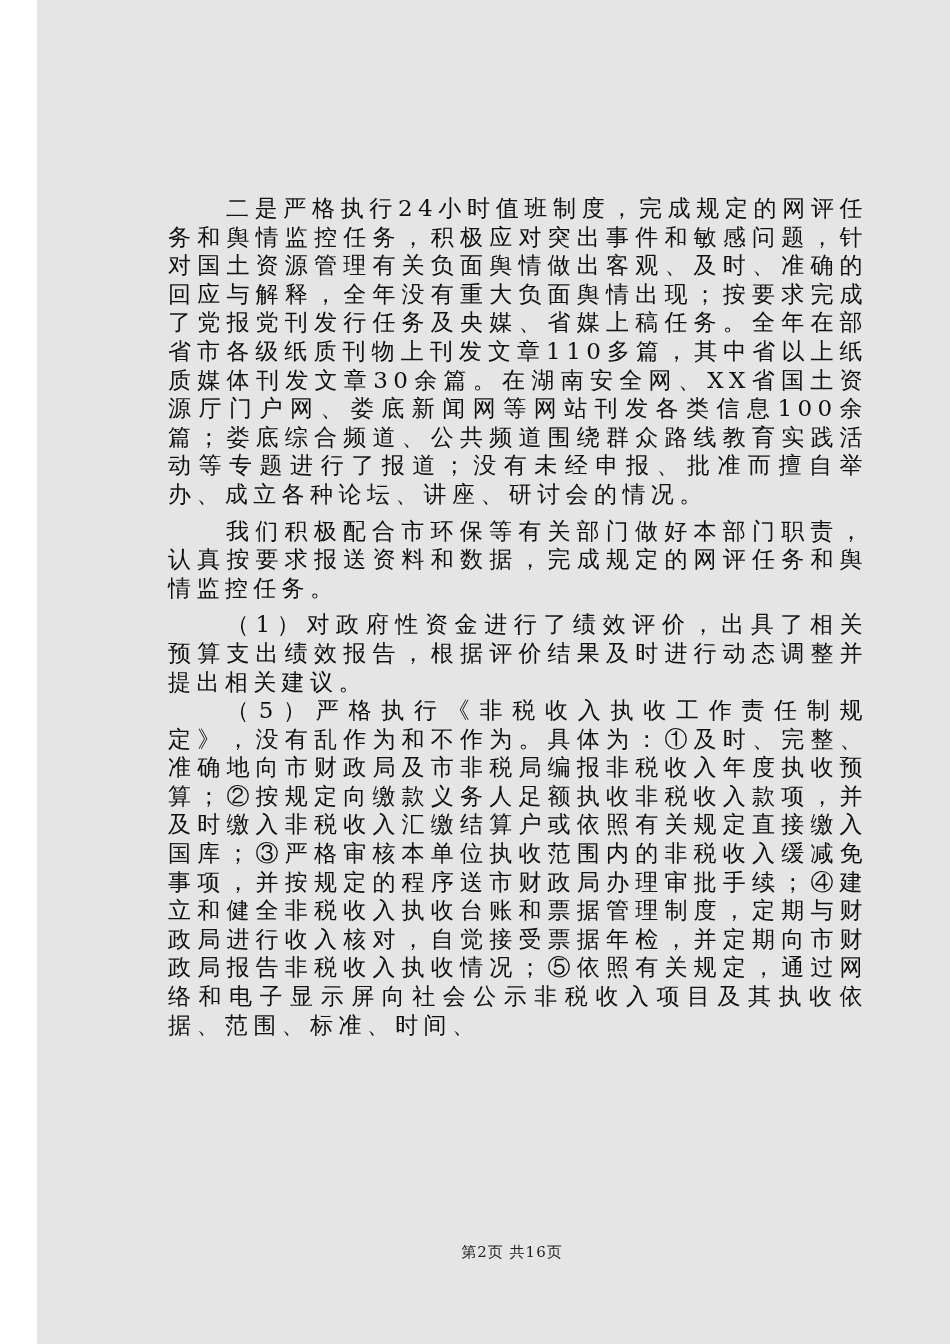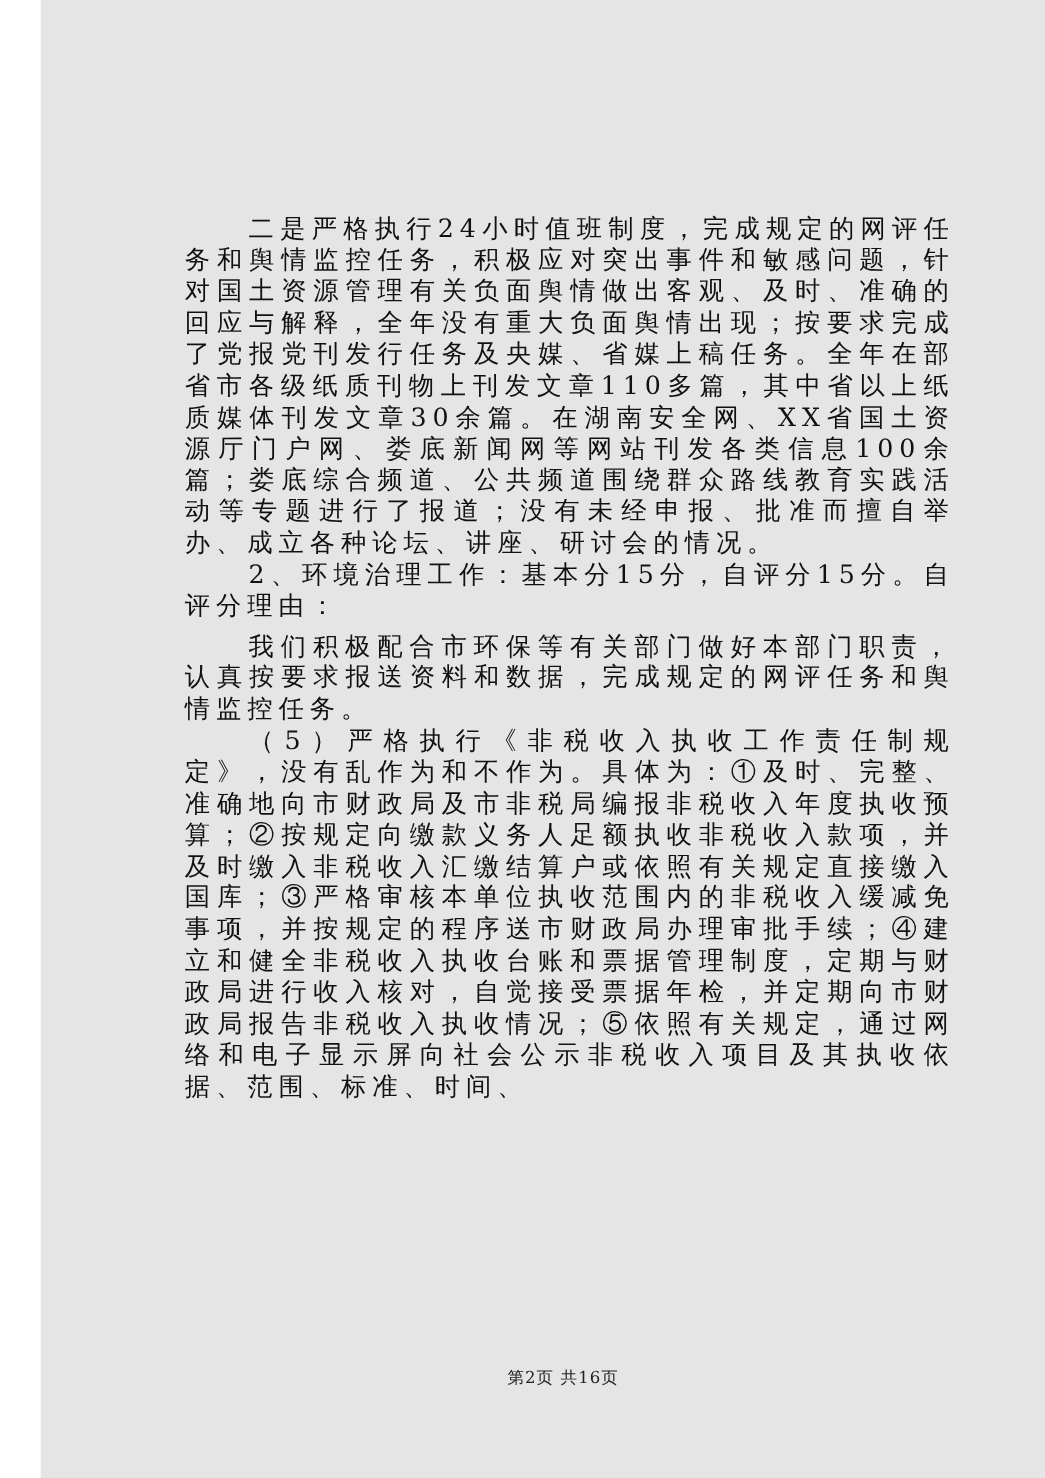--- a/index.html
+++ b/index.html
@@ -51,21 +51,21 @@
       letter-spacing: 1px;
       color: #222222;
     }
   </style>
 </head>
 <body>
 
 <div class="page">
   <div class="body-text">
     <p class="para">二是严格执行24小时值班制度，完成规定的网评任务和舆情监控任务，积极应对突出事件和敏感问题，针对国土资源管理有关负面舆情做出客观、及时、准确的回应与解释，全年没有重大负面舆情出现；按要求完成了党报党刊发行任务及央媒、省媒上稿任务。全年在部省市各级纸质刊物上刊发文章110多篇，其中省以上纸质媒体刊发文章30余篇。在湖南安全网、XX省国土资源厅门户网、娄底新闻网等网站刊发各类信息100余篇；娄底综合频道、公共频道围绕群众路线教育实践活动等专题进行了报道；没有未经申报、批准而擅自举办、成立各种论坛、讲座、研讨会的情况。</p>
-    <p class="para">2、环境治理工作：基本分15分，自评分15分。自评分理由：</p>
     <p class="para gap-before">我们积极配合市环保等有关部门做好本部门职责，认真按要求报送资料和数据，完成规定的网评任务和舆情监控任务。</p>
+    <p class="para gap-before">（1）对政府性资金进行了绩效评价，出具了相关预算支出绩效报告，根据评价结果及时进行动态调整并提出相关建议。</p>
     <p class="para">（5）严格执行《非税收入执收工作责任制规定》，没有乱作为和不作为。具体为：①及时、完整、准确地向市财政局及市非税局编报非税收入年度执收预算；②按规定向缴款义务人足额执收非税收入款项，并及时缴入非税收入汇缴结算户或依照有关规定直接缴入国库；③严格审核本单位执收范围内的非税收入缓减免事项，并按规定的程序送市财政局办理审批手续；④建立和健全非税收入执收台账和票据管理制度，定期与财政局进行收入核对，自觉接受票据年检，并定期向市财政局报告非税收入执收情况；⑤依照有关规定，通过网络和电子显示屏向社会公示非税收入项目及其执收依据、范围、标准、时间、</p>
   </div>
 
   <div class="footer">
     <span>第2页 共16页</span>
   </div>
 </div>
 
 </body></html>

